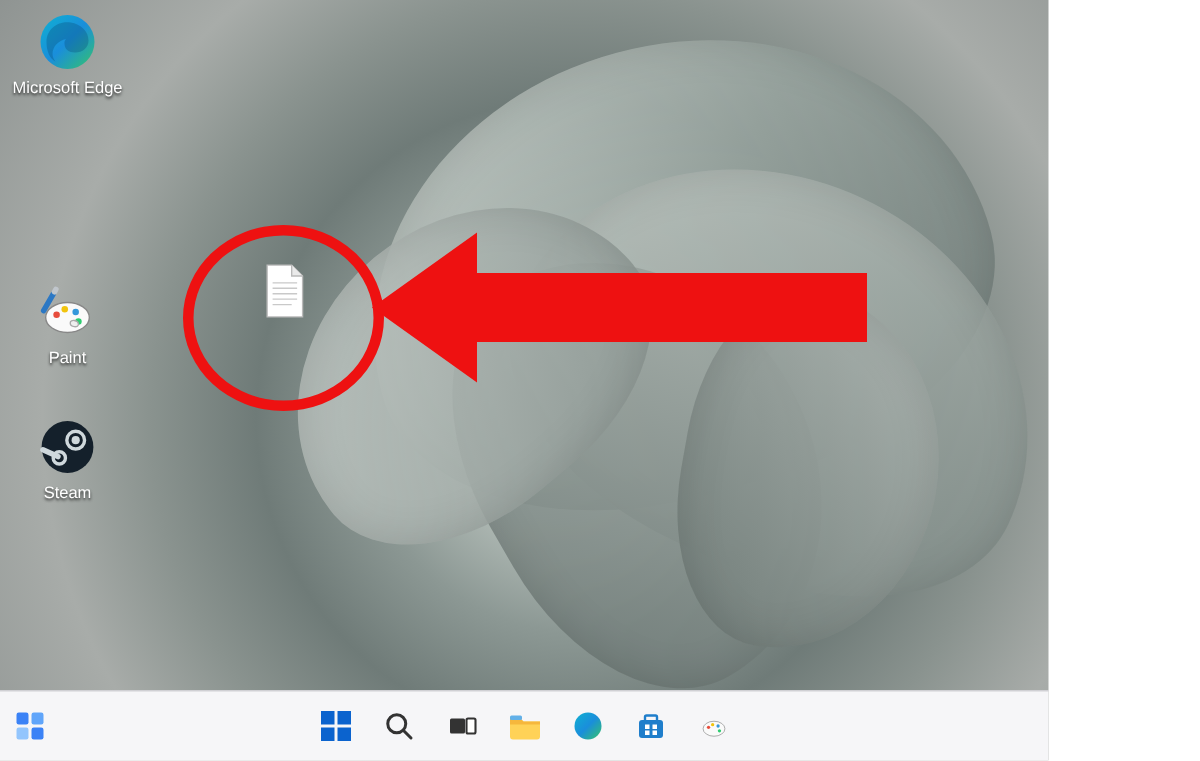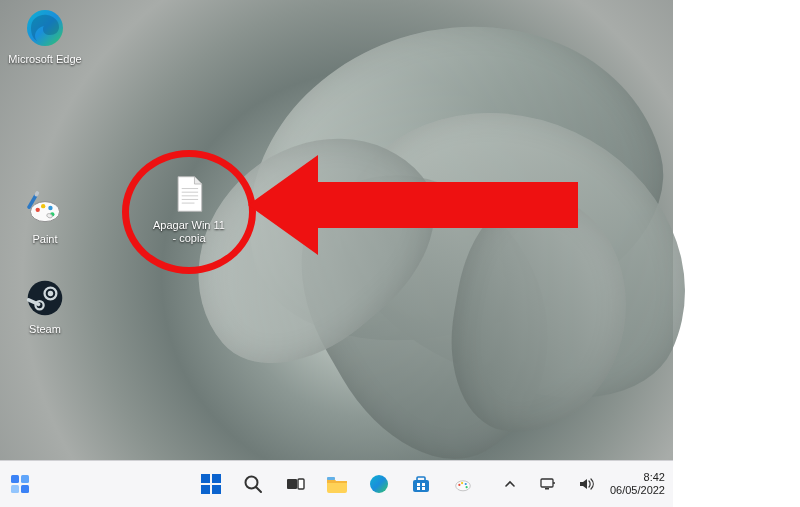--- a/index.html
+++ b/index.html
@@ -12,20 +12,21 @@
     font-size: 12px;
     color: #fff;
     user-select: none;
   }
   .desktop {
     position: relative;
     width: 673px;
     height: 507px;
     background:
       radial-gradient(circle at 55% 55%, #d5dcd7 0%, #aeb8b3 18%, #8c9894 30%, #6f7b78 45%, #8a938f 60%, #a8aca9 75%, #8f9492 100%);
+    padding-left: 26px;
   }
   
   .petal {
     position: absolute;
     border-radius: 50% 50% 45% 45% / 60% 60% 40% 40%;
     background: linear-gradient(135deg, #cfd6d1 0%, #9aa6a1 50%, #6e7a77 100%);
     opacity: 0.85;
     box-shadow: inset 0 0 30px rgba(0,0,0,0.15);
   }
   .p1 { width: 420px; height: 300px; left: 240px; top: 30px; transform: rotate(-15deg); }
@@ -173,21 +174,20 @@
         <path d="M28 3v8h8" fill="#eaeaea" stroke="#b9b9b9"></path>
         <g stroke="#c9c9c9" stroke-width="1">
           <line x1="14" y1="16" x2="32" y2="16"></line>
           <line x1="14" y1="20" x2="32" y2="20"></line>
           <line x1="14" y1="24" x2="32" y2="24"></line>
           <line x1="14" y1="28" x2="32" y2="28"></line>
           <line x1="14" y1="32" x2="28" y2="32"></line>
         </g>
       </svg>
     </div>
-    <div class="label">Apagar Win 11 - copia</div>
   </div>
 
   <div class="annot-circle" style="left:122px; top:150px; width:120px; height:110px;"></div>
 
   <svg class="annot-arrow" style="left:248px; top:150px;" width="330" height="110" viewBox="0 0 330 110">
     <g fill="#e11">
       <polygon points="0,55 70,5 70,32 330,32 330,78 70,78 70,105"></polygon>
     </g>
   </svg>
 
@@ -257,39 +257,15 @@
         <svg width="20" height="20" viewBox="0 0 44 44">
           <ellipse cx="22" cy="26" rx="16" ry="11" fill="#fafafa" stroke="#888"></ellipse>
           <circle cx="14" cy="24" r="2.4" fill="#e74c3c"></circle>
           <circle cx="20" cy="20" r="2.4" fill="#f1c40f"></circle>
           <circle cx="28" cy="22" r="2.4" fill="#3498db"></circle>
           <circle cx="30" cy="29" r="2.4" fill="#2ecc71"></circle>
         </svg>
       </div>
     </div>
 
-    <div class="right-slot">
-      <div class="tb-btn">
-        <svg width="12" height="12" viewBox="0 0 12 12">
-          <path d="M2 8l4-4 4 4" fill="none" stroke="#333" stroke-width="1.6" stroke-linecap="round"></path>
-        </svg>
-      </div>
-      <div class="tb-btn">
-        <svg width="16" height="14" viewBox="0 0 16 14">
-          <rect x="1" y="2" width="12" height="8" rx="1" fill="none" stroke="#333" stroke-width="1.3"></rect>
-          <rect x="5" y="11" width="4" height="1.5" fill="#333"></rect>
-          <path d="M13 6h2M14 5v2" stroke="#333" stroke-width="1"></path>
-        </svg>
-      </div>
-      <div class="tb-btn">
-        <svg width="16" height="14" viewBox="0 0 16 14">
-          <path d="M2 5h3l4-3v10l-4-3H2z" fill="#333"></path>
-          <path d="M11 4c1.5 1.5 1.5 4.5 0 6M13 2c3 3 3 7 0 10" fill="none" stroke="#333" stroke-width="1.2" stroke-linecap="round"></path>
-        </svg>
-      </div>
-      <div class="clock">
-        <div>8:42</div>
-        <div>06/05/2022</div>
-      </div>
-    </div>
   </div>
 
 </div>
 
 </body></html>

